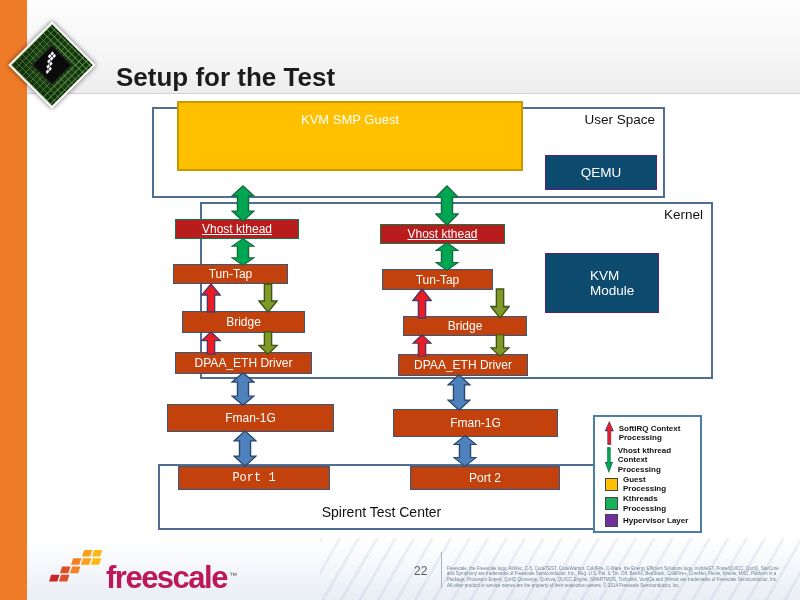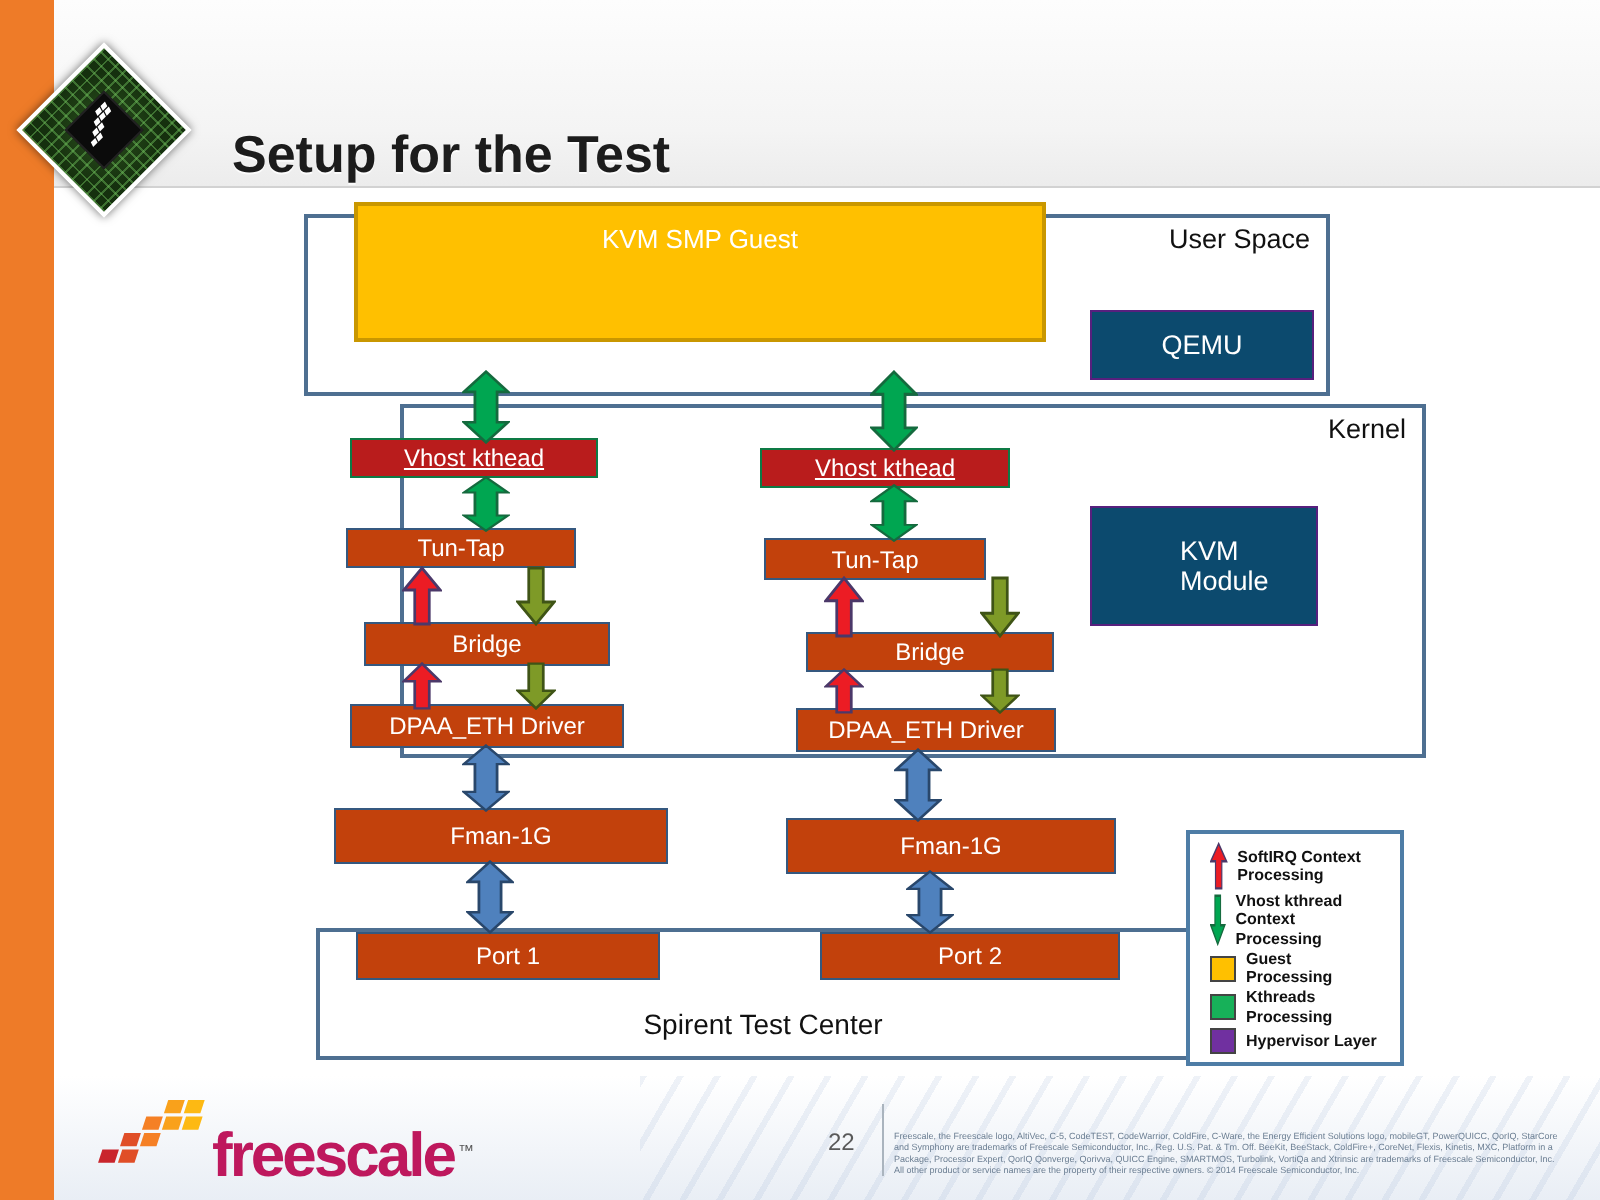--- a/index.html
+++ b/index.html
@@ -54,21 +54,21 @@
   .n-vhost-r{left:380px;top:224px;width:125px;height:20px;}
   .n-tuntap-l{left:173px;top:264px;width:115px;height:20px;}
   .n-tuntap-r{left:382px;top:269px;width:111px;height:21px;}
   .n-kvm-module{left:545px;top:253px;width:114px;height:60px;font-size:13.5px;padding-left:44px;}
   .n-bridge-l{left:182px;top:311px;width:123px;height:22px;}
   .n-bridge-r{left:403px;top:316px;width:124px;height:20px;}
   .n-dpaa-l{left:175px;top:352px;width:137px;height:22px;}
   .n-dpaa-r{left:398px;top:354px;width:130px;height:22px;}
   .n-fman-l{left:167px;top:404px;width:167px;height:28px;}
   .n-fman-r{left:393px;top:409px;width:165px;height:28px;}
-  .n-port1{left:178px;top:466px;width:152px;height:24px;}
+  .n-port1{left:178px;top:466px;width:152px;height:24px;font-family:Liberation Mono, monospace;}
   .n-port2{left:410px;top:466px;width:150px;height:24px;}
   
   .arrow{position:absolute;z-index:4;}
   .poly-green{fill:#00A651;stroke:#156a3e;stroke-width:1.5;}
   .poly-blue{fill:#4F81BD;stroke:#29476B;stroke-width:1.5;}
   .poly-red{fill:#EC1C24;stroke:#4B3869;stroke-width:1.5;}
   .poly-olive{fill:#7E9A27;stroke:#3f5416;stroke-width:1.5;}
   
   .legend{
     position:absolute;left:593px;top:415px;width:109px;height:118px;

